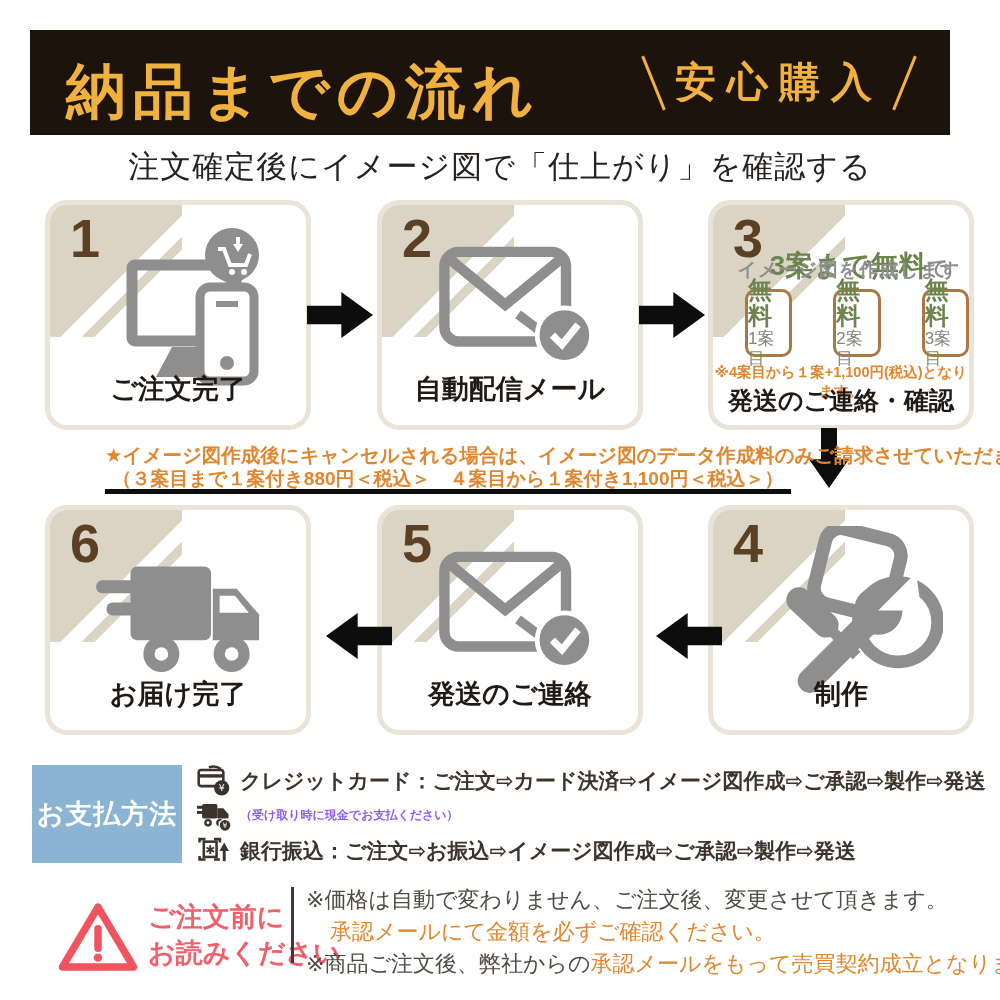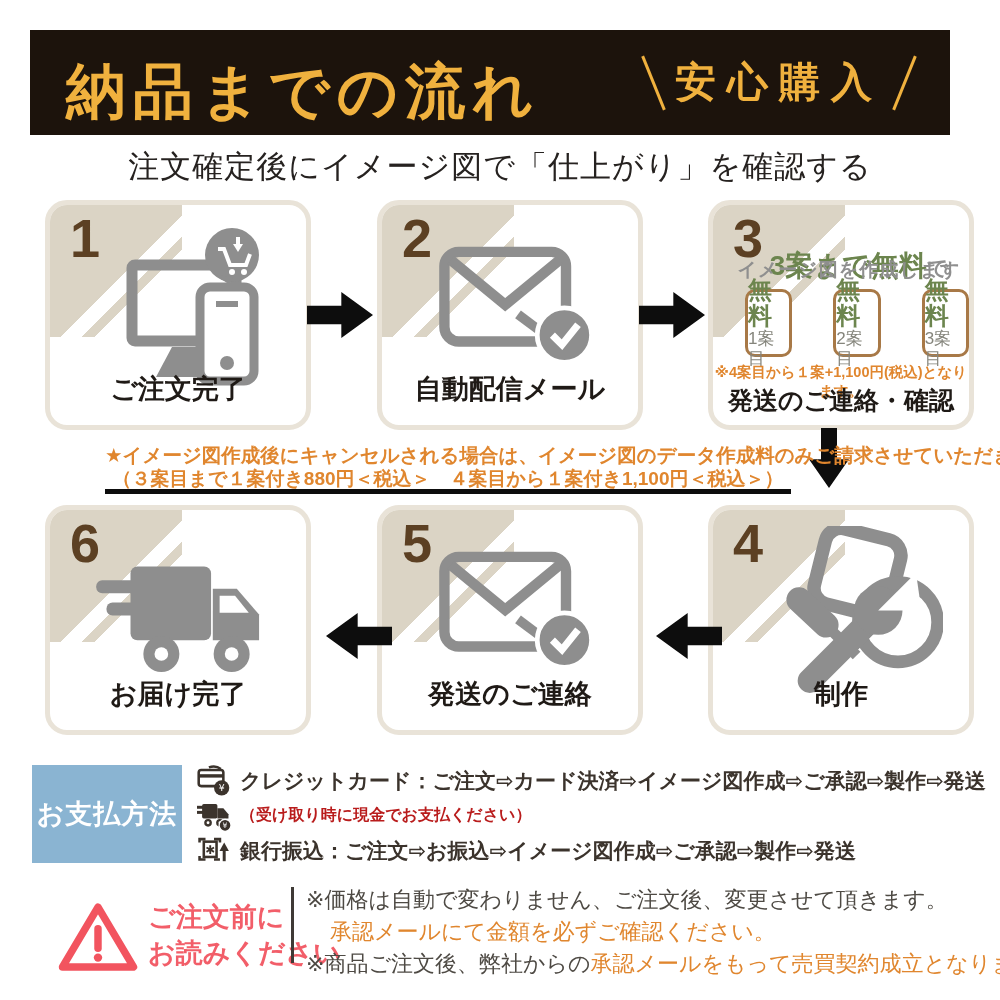--- a/index.html
+++ b/index.html
@@ -63,21 +63,21 @@
   .cancel-underline{position:absolute;left:105px;top:489px;width:686px;height:5px;background:#0d0d0d;}
 
   
   .pay-title-box{position:absolute;left:32px;top:765px;width:150px;height:98px;background:#8ab4d2;
                  display:flex;align-items:center;justify-content:center;}
   .pay-title{color:#ffffff;font-size:27px;font-weight:bold;letter-spacing:1px;}
   .pay-rows{position:absolute;left:196px;top:763px;width:780px;}
   .pay-row{display:flex;align-items:center;height:35px;}
   .pay-icon{width:36px;display:flex;justify-content:center;margin-right:8px;flex:0 0 36px;}
   .pay-text{font-size:21px;font-weight:600;color:#3b332c;white-space:nowrap;}
-  .pay-suffix{font-size:16px;font-weight:600;color:#b91c1c;}
+  .pay-suffix{font-size:12px;font-weight:600;color:#8b5cf6;}
 
   
   .warn-icon{position:absolute;left:56px;top:900px;}
   .notice-title{position:absolute;left:148px;top:899px;color:#f25e69;font-size:27px;font-weight:bold;line-height:36px;}
   .notice-divider{position:absolute;left:291px;top:887px;width:3px;height:76px;background:#3f3a36;}
   .notice-lines{position:absolute;left:306px;top:884px;width:690px;}
   .notice-line{font-size:22px;font-weight:500;line-height:32px;white-space:nowrap;}
   .notice-line .dark{color:#4e4a44;}
   .notice-line .orange{color:#e0862e;}
   .notice-indent{padding-left:24px;}

